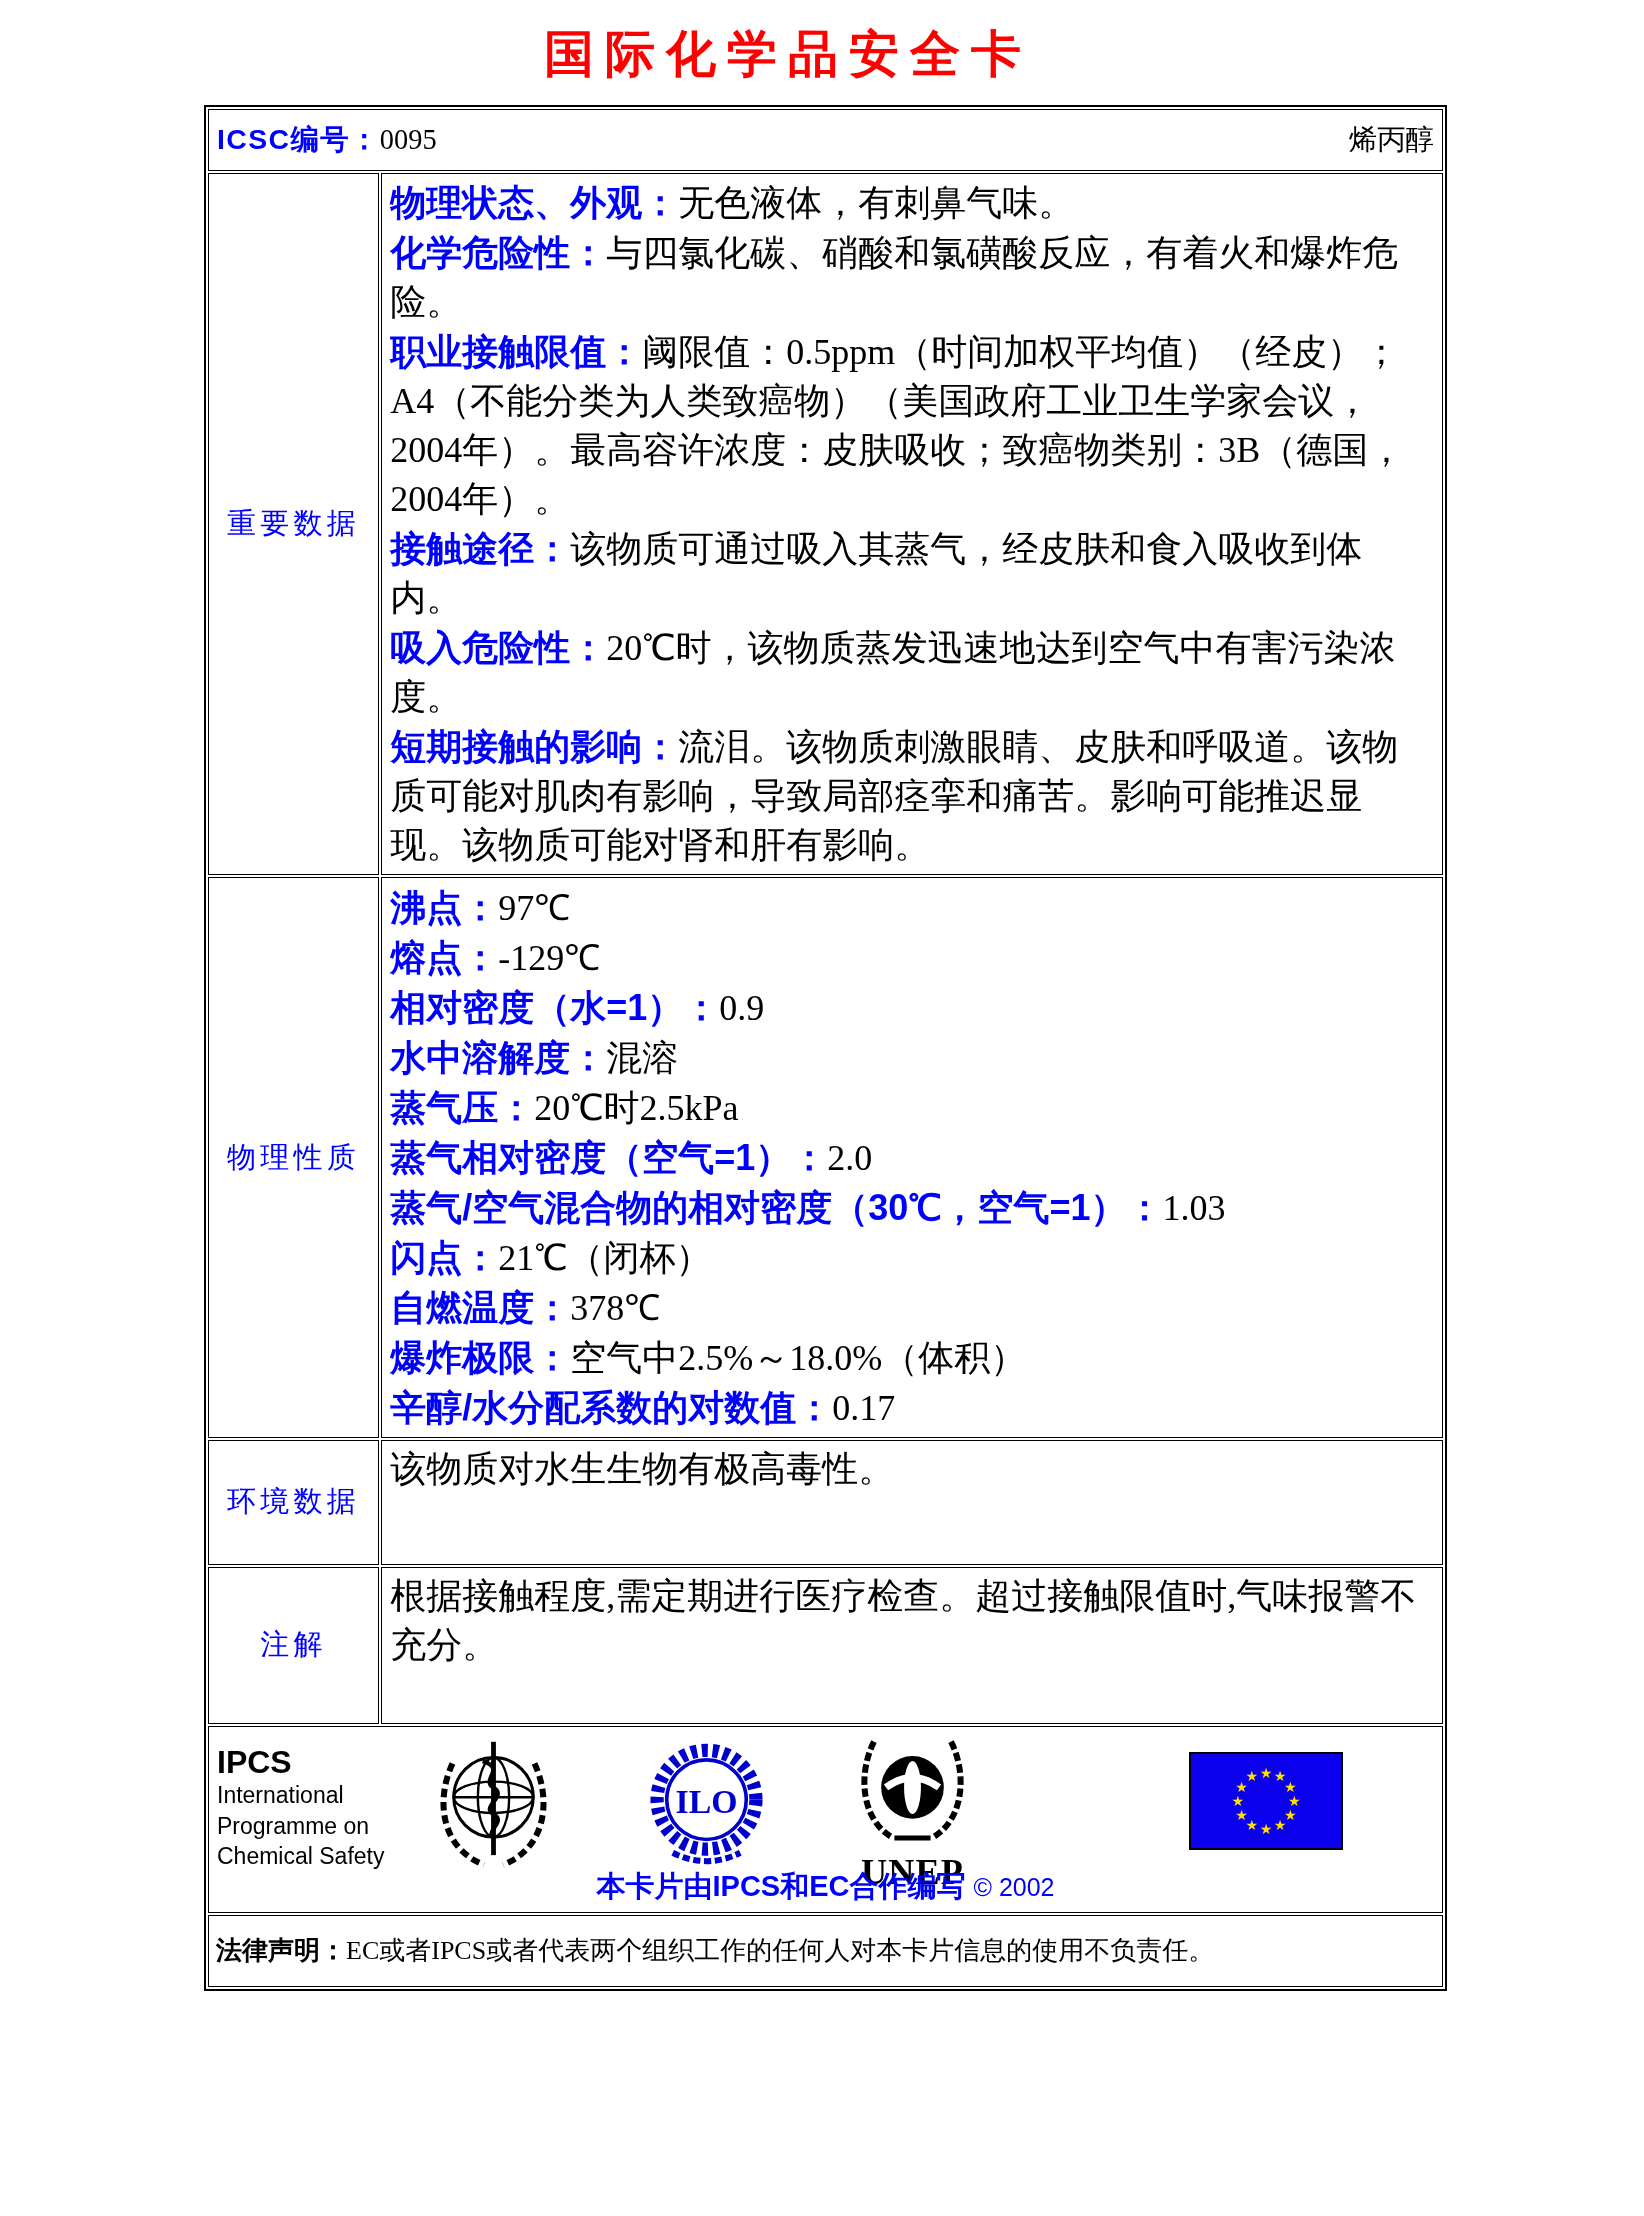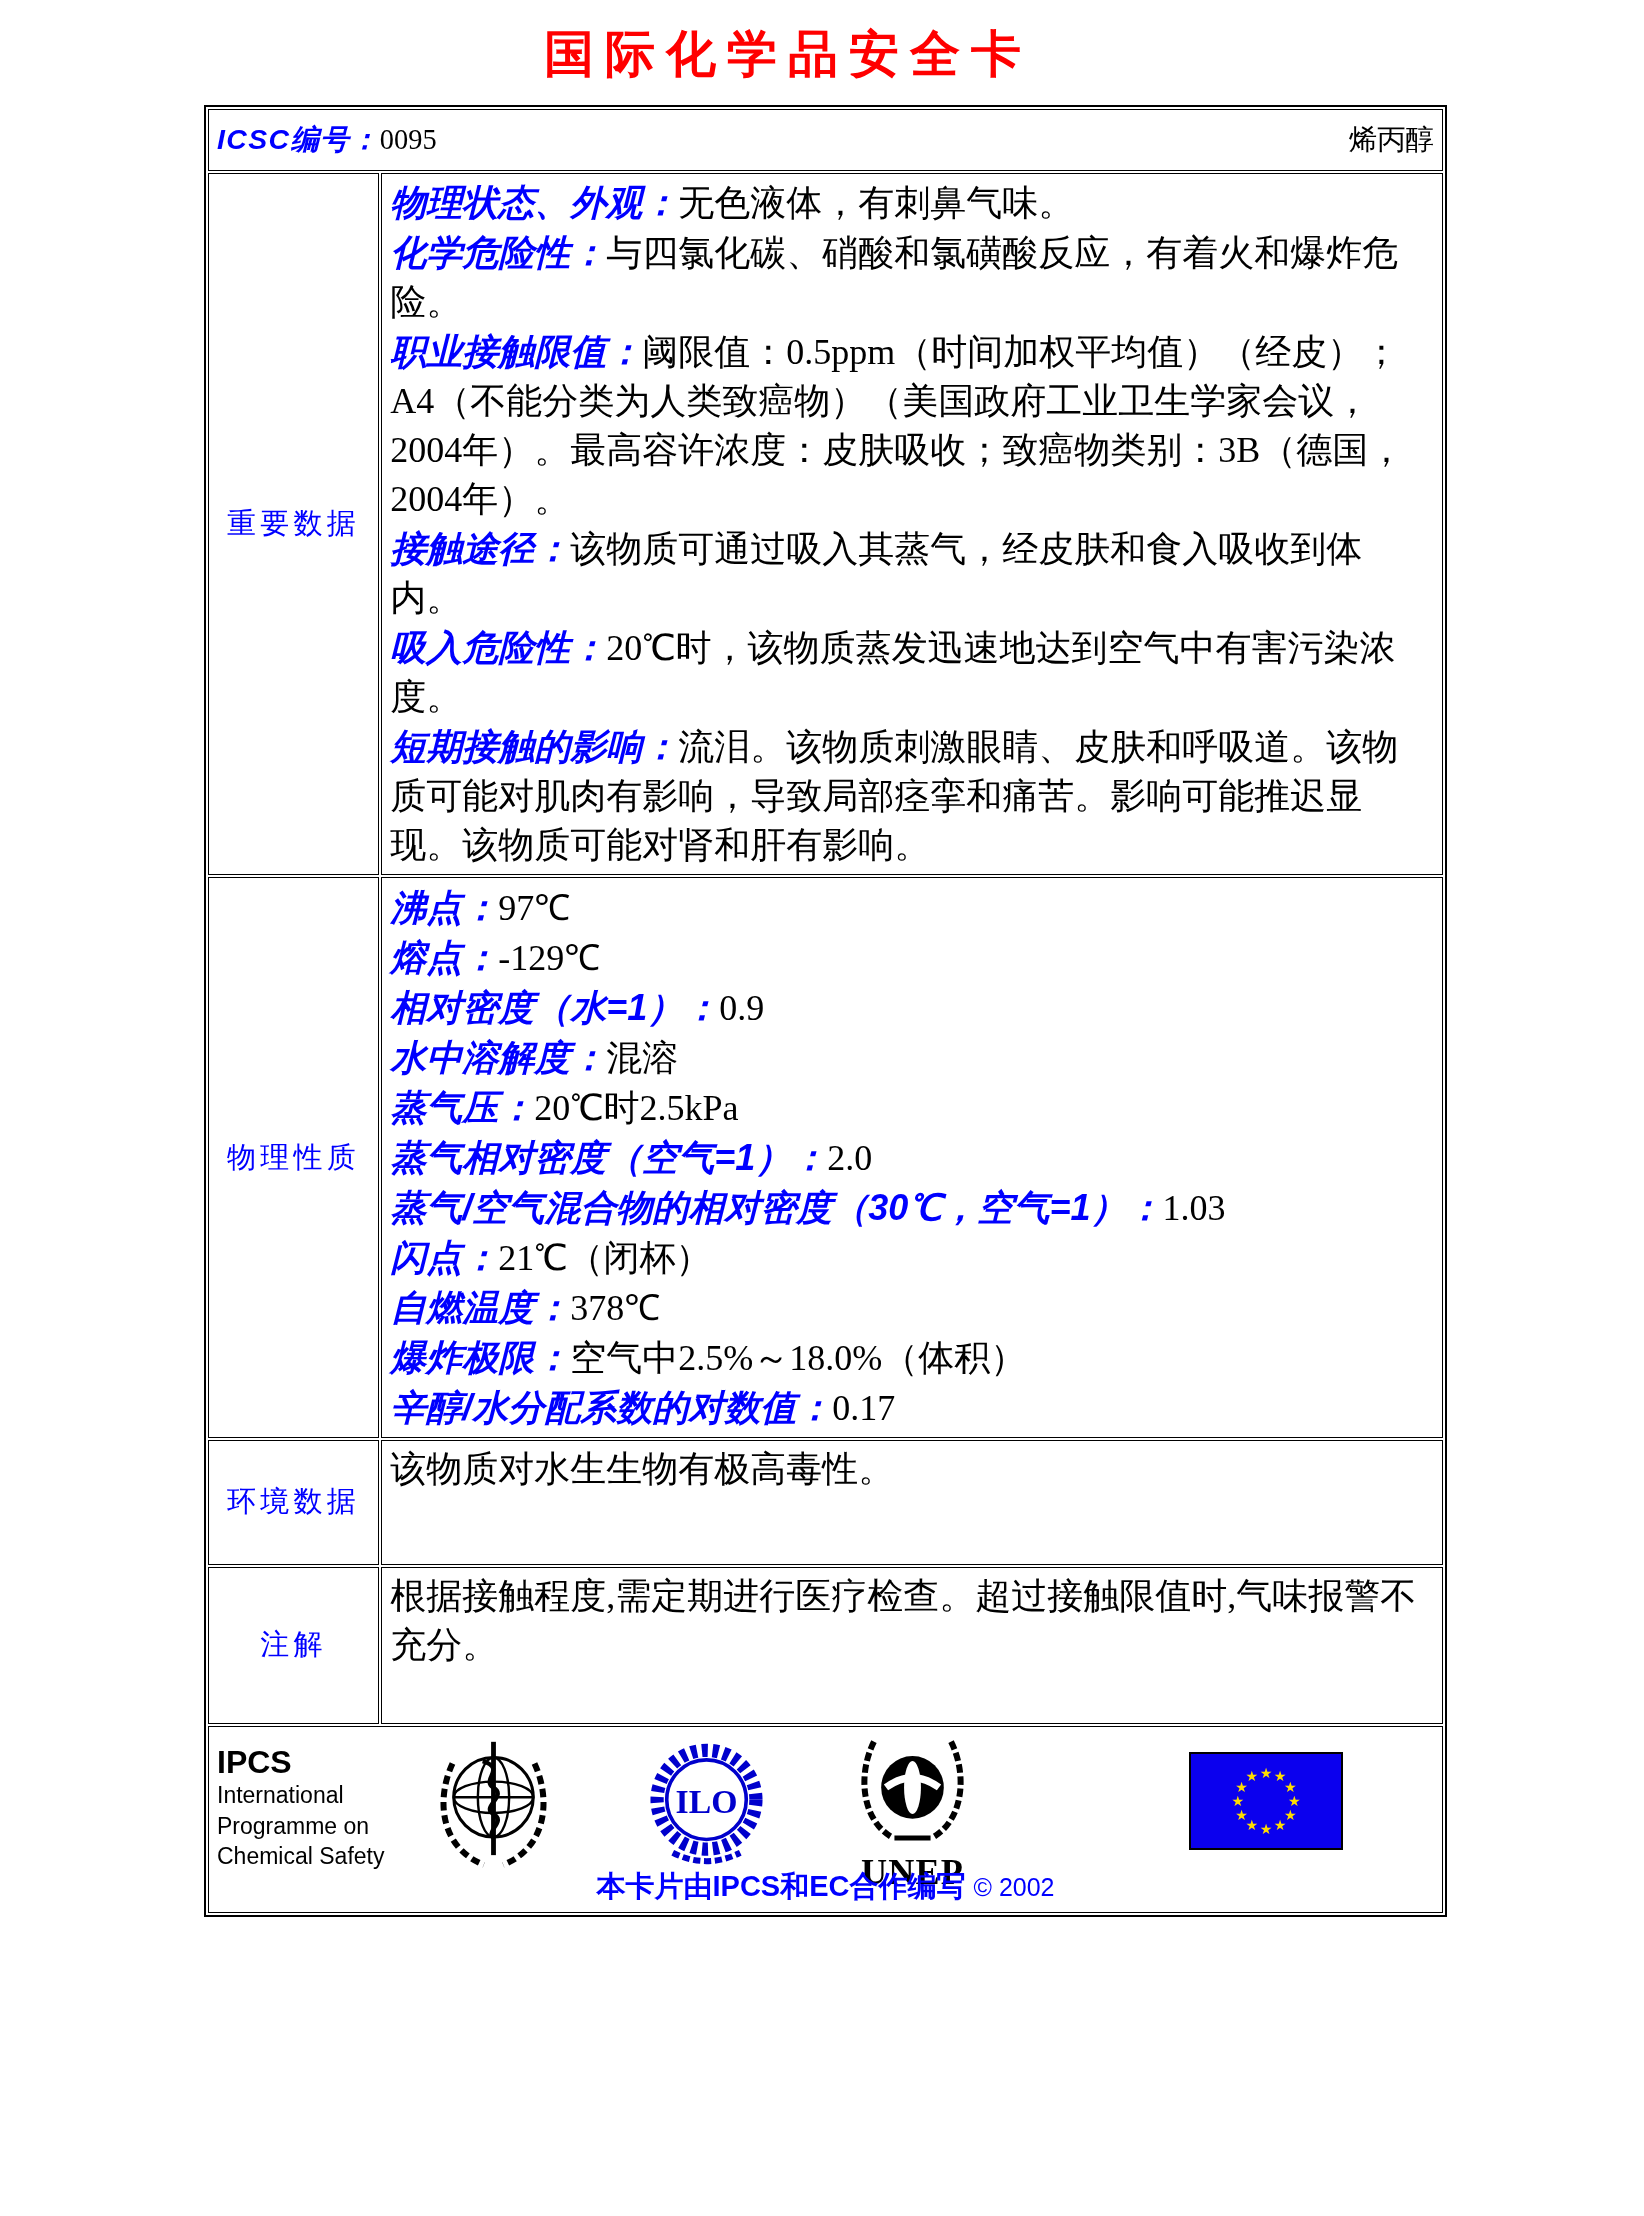--- a/index.html
+++ b/index.html
@@ -16,21 +16,21 @@
   table.icsc td { border:1.4px solid #000; background:#fff; overflow:hidden; }
 
   td.label-cell { text-align:center; vertical-align:middle;
       color:#0000ff; font-weight:normal; font-size:29px;
       font-family:"Liberation Sans", sans-serif; letter-spacing:4.2px; }
 
   td.content-cell { vertical-align:top; padding:4.2px 8.3px;
       font-size:36px; line-height:49px; }
 
   .blue-k { color:#0000ff; font-weight:bold;
-      font-family:"Liberation Sans", sans-serif;font-style:italic; }
+      font-family:"Liberation Sans", sans-serif; }
 
   .hdr-flex { display:flex; justify-content:space-between; align-items:center;
       padding:0 7px; font-size:28.4px; }
   .hdr-left .blue-k { letter-spacing:1.4px; }
 
   .prop-line { white-space:nowrap; }
 
   
   .logos-wrap { position:relative; height:182px; width:100%; }
   .ipcs-block { position:absolute; left:7px; top:16px;
@@ -169,15 +169,20 @@
           </svg>
         </div>
 
         <div class="attribution"><span>本卡片由IPCS和EC合作编写</span>
           <span class="copy">© 2002</span>
         </div>
       </div>
     </td>
   </tr>
 
+  <tr>
+    <td colspan="2" class="legal-cell" style="height:62px">
+      <span class="legal-label">法律声明：</span><span>EC或者IPCS或者代表两个组织工作的任何人对本卡片信息的使用不负责任。</span>
+    </td>
+  </tr>
 </tbody>
   </table>
 
 
 </body></html>

